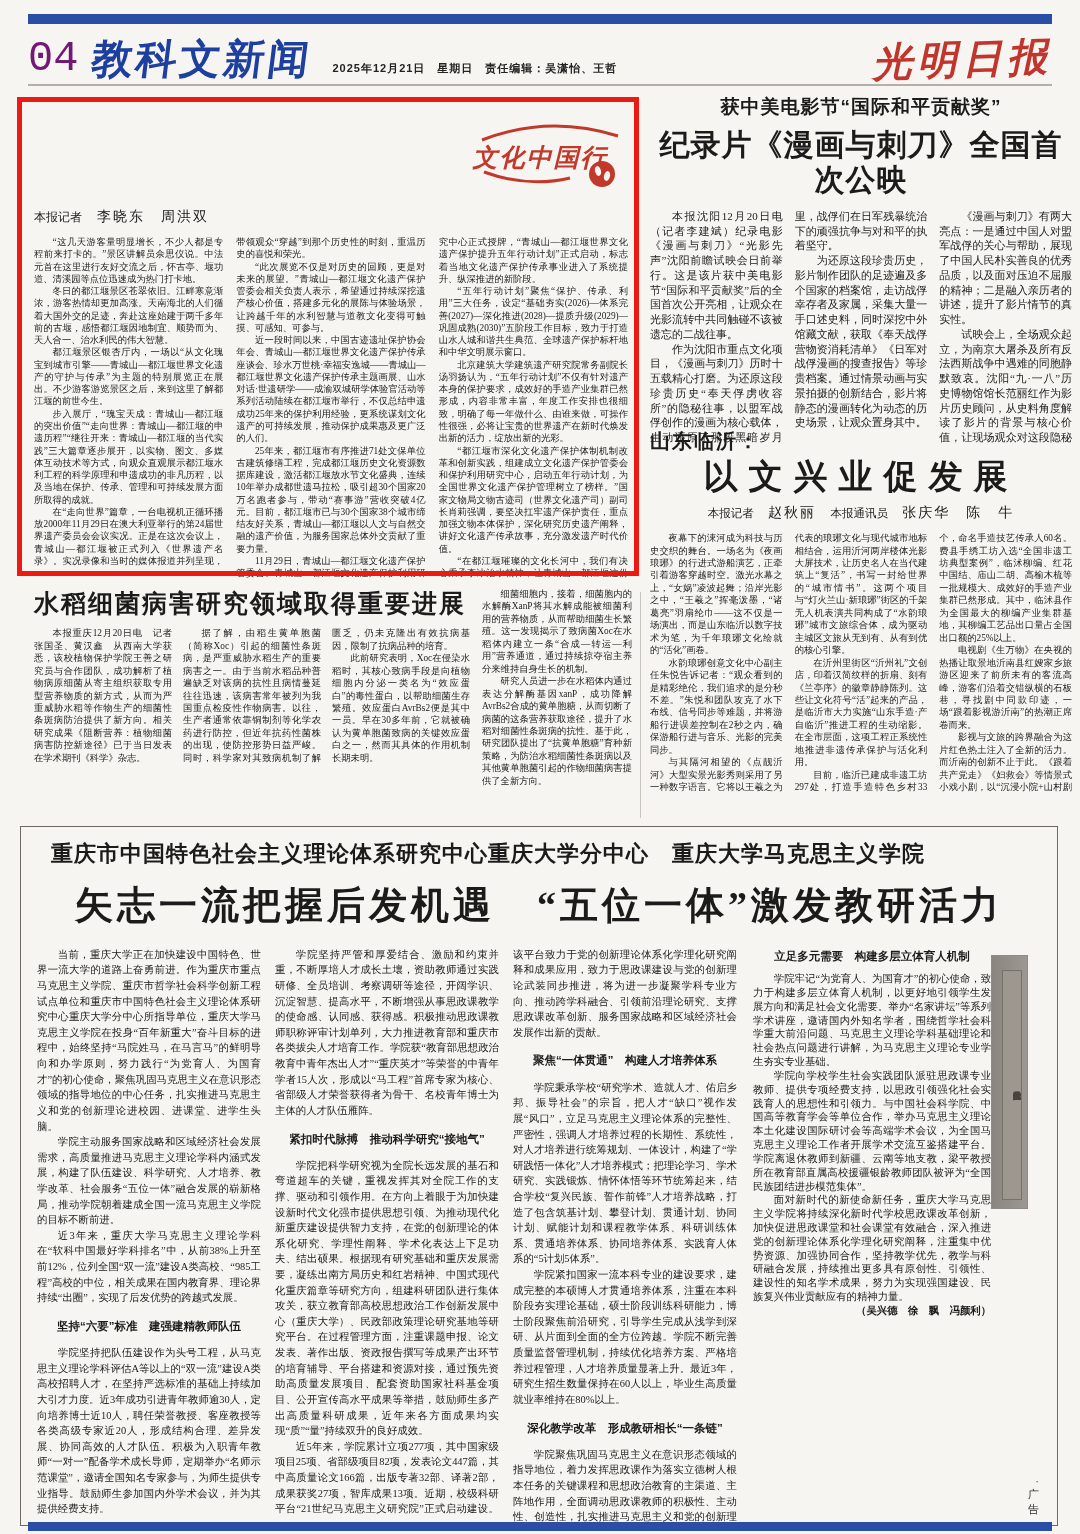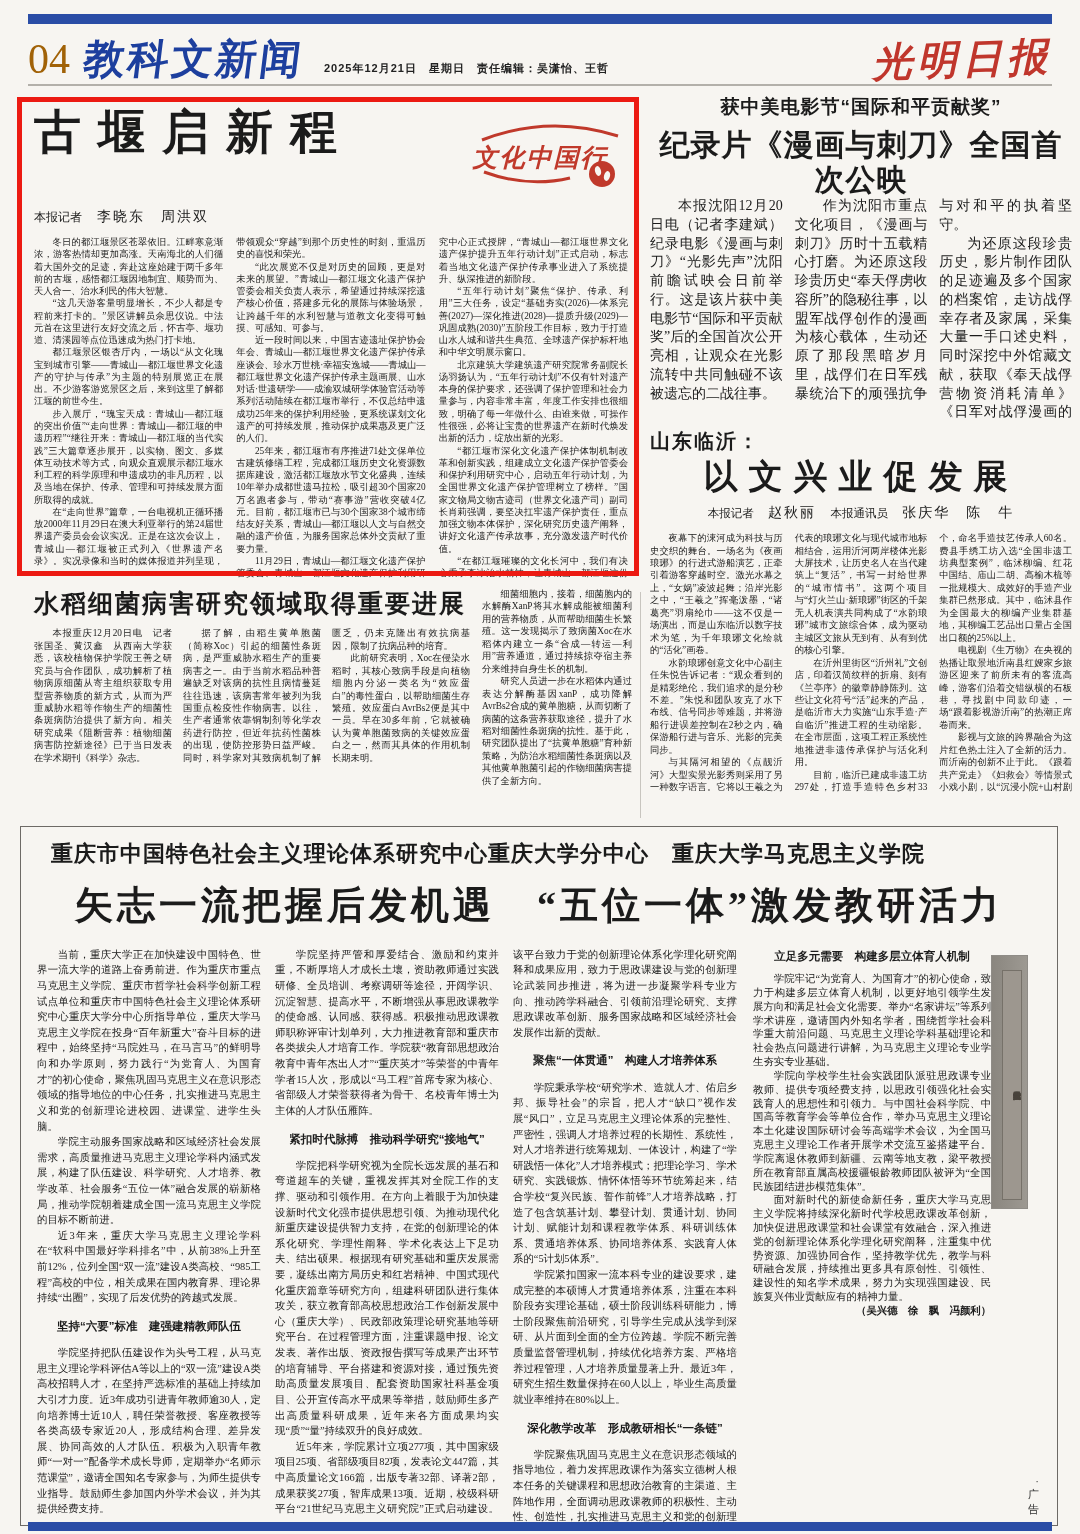--- a/index.html
+++ b/index.html
@@ -5,21 +5,21 @@
   html,body{margin:0;padding:0;}
   body{
     width:1080px;height:1534px;position:relative;overflow:hidden;
     background:#f7f5f1;color:#1b1b1b;
     font-family:"Liberation Serif","DejaVu Serif",serif;
   }
   .sans{font-family:"Liberation Sans","DejaVu Sans",sans-serif;}
   
   .topbar{position:absolute;left:28px;right:28px;top:14px;height:10px;background:#2a4da6;}
   .header{position:absolute;left:28px;right:28px;top:30px;height:50px;display:flex;align-items:flex-end;}
-  .page-num{font-size:42px;color:#a16207;font-family:Liberation Serif, serif;line-height:1;margin-right:14px;}
+  .page-num{font-size:42px;color:#701a75;font-family:Liberation Mono, monospace;line-height:1;margin-right:14px;}
   .section-title{font-size:41px;font-weight:bold;color:#1d3f9e;font-family:"Liberation Sans",sans-serif;
     transform:skewX(-7deg);letter-spacing:3px;line-height:1;}
   .date-line{font-size:11px;font-weight:bold;color:#222;margin:0 0 4px 20px;letter-spacing:1px;}
   .masthead{margin-left:auto;font-size:40px;font-weight:bold;font-style:italic;color:#c0362c;
     letter-spacing:5px;transform:rotate(-2deg);line-height:1;}
   .header-rule{position:absolute;left:28px;right:28px;top:84px;border-top:2px solid #b3b0aa;}
   
   .para{margin:0;text-indent:2em;text-align:justify;}
   .align-right{text-align:right;text-indent:0;font-weight:bold;}
   .subhead{text-align:center;font-weight:bold;font-family:"Liberation Sans",sans-serif;
@@ -33,22 +33,22 @@
   .byline-names{font-weight:normal;font-size:14px;letter-spacing:2px;}
   .guyan-body{margin-top:10px;height:352px;overflow:hidden;
     column-count:3;column-gap:13px;font-size:9.3px;line-height:1.32;}
   
   .anno-box{position:absolute;left:17px;top:97px;width:612px;height:469px;
     border:5px solid #ec1a12;z-index:60;pointer-events:none;}
   
   .art-film{position:absolute;left:650px;top:94px;width:422px;}
   .film-kicker{text-align:center;font-weight:bold;font-size:19px;letter-spacing:1px;}
   .film-headline{text-align:center;font-weight:900;font-size:30px;letter-spacing:1px;margin-top:8px;line-height:1.15;}
-  .film-body{height:238px;overflow:hidden;column-count:3;column-gap:12px;
-    font-size:14px;line-height:1.34;}
+  .film-body{margin-top:12px;height:238px;overflow:hidden;column-count:3;column-gap:12px;
+    font-size:11px;line-height:1.34;}
   
   .art-linyi{position:absolute;left:650px;top:428px;width:422px;}
   .linyi-kicker{font-weight:bold;font-size:20px;letter-spacing:2px;}
   .linyi-headline{text-align:center;font-weight:900;font-size:34px;letter-spacing:11px;margin-top:2px;line-height:1.15;}
   .linyi-byline{text-align:center;font-size:11.5px;margin-top:8px;}
   .linyi-body{margin-top:10px;height:272px;overflow:hidden;column-count:3;column-gap:12px;
     font-size:9.3px;line-height:1.34;}
   
   .art-rice{position:absolute;left:34px;top:588px;width:598px;}
   .rice-flex{display:flex;gap:12px;}
@@ -94,50 +94,49 @@
 <div class="header">
   <div class="page-num">04</div>
   <div class="section-title">教科文新闻</div>
   <div class="date-line sans">2025年12月21日　星期日　责任编辑：吴潇怡、王哲</div>
   <div class="masthead">光明日报</div>
 </div>
 <div class="header-rule"></div>
 
 <div class="art-guyan">
   <div class="guyan-headrow">
-    <div class="guyan-headline">古堰启新程</div>
     <div class="stamp">
       <svg width="158" height="84" viewBox="0 0 158 84">
         <path d="M12,30 Q79,4 148,26" stroke="#c0392b" stroke-width="3" fill="none"></path>
         <text x="70" y="56" text-anchor="middle" font-size="25" font-weight="bold" font-style="italic" fill="#c0392b" letter-spacing="2">文化中国行</text>
         <path d="M14,62 Q58,78 100,68" stroke="#c0392b" stroke-width="3" fill="none"></path>
         <g>
           <circle cx="132" cy="64" r="13" fill="#c0392b"></circle>
           <ellipse cx="128" cy="61" rx="3" ry="5" fill="#f7f5f1" transform="rotate(-15 128 61)"></ellipse>
           <ellipse cx="137" cy="66" rx="3" ry="5" fill="#f7f5f1" transform="rotate(15 137 66)"></ellipse>
         </g>
       </svg>
     </div>
   </div>
   <div class="guyan-byline">
     <span>本报记者</span>　
     <span class="byline-names">李晓东　周洪双</span>
   </div>
   <div class="guyan-body">
+      <p class="para">“这几天游客量明显增长，不少人都是专程前来打卡的。”景区讲解员佘思仪说。中法元首在这里进行友好交流之后，怀古亭、堰功道、清溪园等点位迅速成为热门打卡地。</p>
       <p class="para">冬日的都江堰景区苍翠依旧。江畔寒意渐浓，游客热情却更加高涨。天南海北的人们循着大国外交的足迹，奔赴这座始建于两千多年前的古堰，感悟都江堰因地制宜、顺势而为、天人合一、治水利民的伟大智慧。</p>
-      <p class="para">“这几天游客量明显增长，不少人都是专程前来打卡的。”景区讲解员佘思仪说。中法元首在这里进行友好交流之后，怀古亭、堰功道、清溪园等点位迅速成为热门打卡地。</p>
       <p class="para">都江堰景区银杏厅内，一场以“从文化瑰宝到城市引擎——青城山—都江堰世界文化遗产的守护与传承”为主题的特别展览正在展出。不少游客游览景区之后，来到这里了解都江堰的前世今生。</p>
       <p class="para">步入展厅，“瑰宝天成：青城山—都江堰的突出价值”“走向世界：青城山—都江堰的申遗历程”“继往开来：青城山—都江堰的当代实践”三大篇章逐步展开，以实物、图文、多媒体互动技术等方式，向观众直观展示都江堰水利工程的科学原理和申遗成功的非凡历程，以及当地在保护、传承、管理和可持续发展方面所取得的成就。</p>
       <p class="para">在“走向世界”篇章，一台电视机正循环播放2000年11月29日在澳大利亚举行的第24届世界遗产委员会会议实况。正是在这次会议上，青城山—都江堰被正式列入《世界遗产名录》。实况录像和当时的媒体报道并列呈现，带领观众“穿越”到那个历史性的时刻，重温历史的喜悦和荣光。</p>
       <p class="para">“此次展览不仅是对历史的回顾，更是对未来的展望。”青城山—都江堰文化遗产保护管委会相关负责人表示，希望通过持续深挖遗产核心价值，搭建多元化的展陈与体验场景，让跨越千年的水利智慧与道教文化变得可触摸、可感知、可参与。</p>
       <p class="para">近一段时间以来，中国古迹遗址保护协会年会、青城山—都江堰世界文化遗产保护传承座谈会、珍水万世桃·幸福安逸城——青城山—都江堰世界文化遗产保护传承主题画展、山水对话·世遗研学——成渝双城研学体验官活动等系列活动陆续在都江堰市举行，不仅总结申遗成功25年来的保护利用经验，更系统谋划文化遗产的可持续发展，推动保护成果惠及更广泛的人们。</p>
       <p class="para">25年来，都江堰市有序推进71处文保单位古建筑修缮工程，完成都江堰历史文化资源数据库建设，激活都江堰放水节文化盛典，连续10年举办成都世遗马拉松，吸引超30个国家20万名跑者参与，带动“赛事游”营收突破4亿元。目前，都江堰市已与30个国家38个城市缔结友好关系，青城山—都江堰以人文与自然交融的遗产价值，为服务国家总体外交贡献了重要力量。</p>
       <p class="para">11月29日，青城山—都江堰文化遗产保护管委会、青城山—都江堰文化遗产保护利用研究中心正式授牌，“青城山—都江堰世界文化遗产保护提升五年行动计划”正式启动，标志着当地文化遗产保护传承事业进入了系统提升、纵深推进的新阶段。</p>
       <p class="para">“五年行动计划”聚焦“保护、传承、利用”三大任务，设定“基础夯实(2026)—体系完善(2027)—深化推进(2028)—提质升级(2029)—巩固成熟(2030)”五阶段工作目标，致力于打造山水人城和谐共生典范、全球遗产保护标杆地和中华文明展示窗口。</p>
-      <p class="para">北京建筑大学建筑遗产研究院常务副院长汤羽扬认为，“五年行动计划”不仅有针对遗产本身的保护要求，还强调了保护管理和社会力量参与，内容非常丰富，年度工作安排也很细致，明确了每一年做什么、由谁来做，可操作性很强，必将让宝贵的世界遗产在新时代焕发出新的活力，绽放出新的光彩。</p>
+      <p class="para">北京建筑大学建筑遗产研究院常务副院长汤羽扬认为，“五年行动计划”不仅有针对遗产本身的保护要求，成效好的手造产业集群已然形成，内容非常丰富，年度工作安排也很细致，明确了每一年做什么、由谁来做，可操作性很强，必将让宝贵的世界遗产在新时代焕发出新的活力，绽放出新的光彩。</p>
       <p class="para">“都江堰市深化文化遗产保护体制机制改革和创新实践，组建成立文化遗产保护管委会和保护利用研究中心，启动五年行动计划，为全国世界文化遗产保护管理树立了榜样。”国家文物局文物古迹司（世界文化遗产司）副司长肖莉强调，要坚决扛牢遗产保护责任，重点加强文物本体保护，深化研究历史遗产阐释，讲好文化遗产传承故事，充分激发遗产时代价值。</p>
       <p class="para">“在都江堰璀璨的文化长河中，我们有决心秉承李冰治水精神，让青城山—都江堰这份全人类共同的瑰宝，在未来继续福泽后世，绽放出更加璀璨夺目的荣光。”都江堰市委书记蒋蔚炜说。</p>
     </div>
 </div>
 
 <div class="anno-box"></div>
 
 <div class="art-film">
   <div class="film-kicker sans">获中美电影节“国际和平贡献奖”</div>
   <div class="film-headline sans">纪录片《漫画与刺刀》全国首次公映</div>

